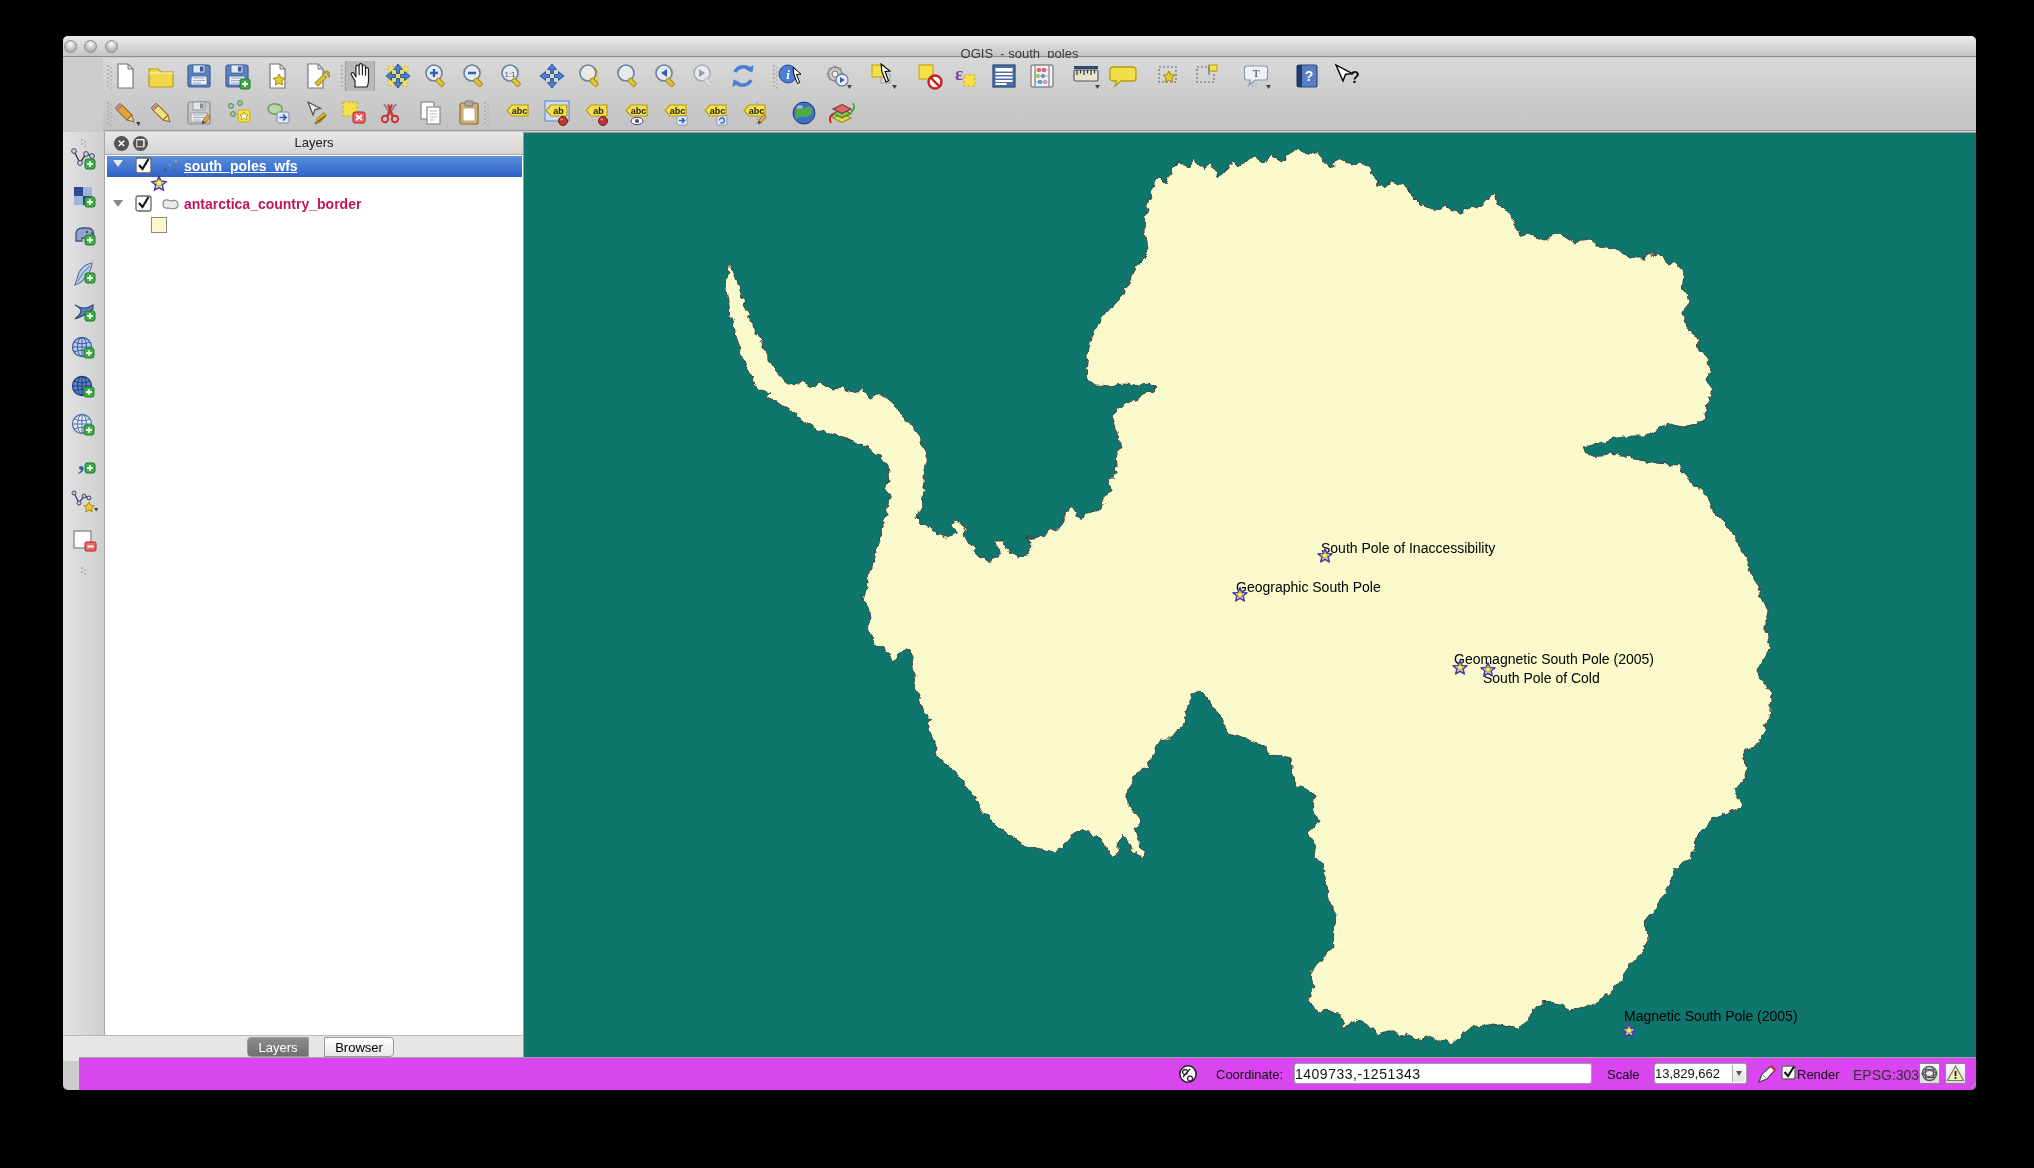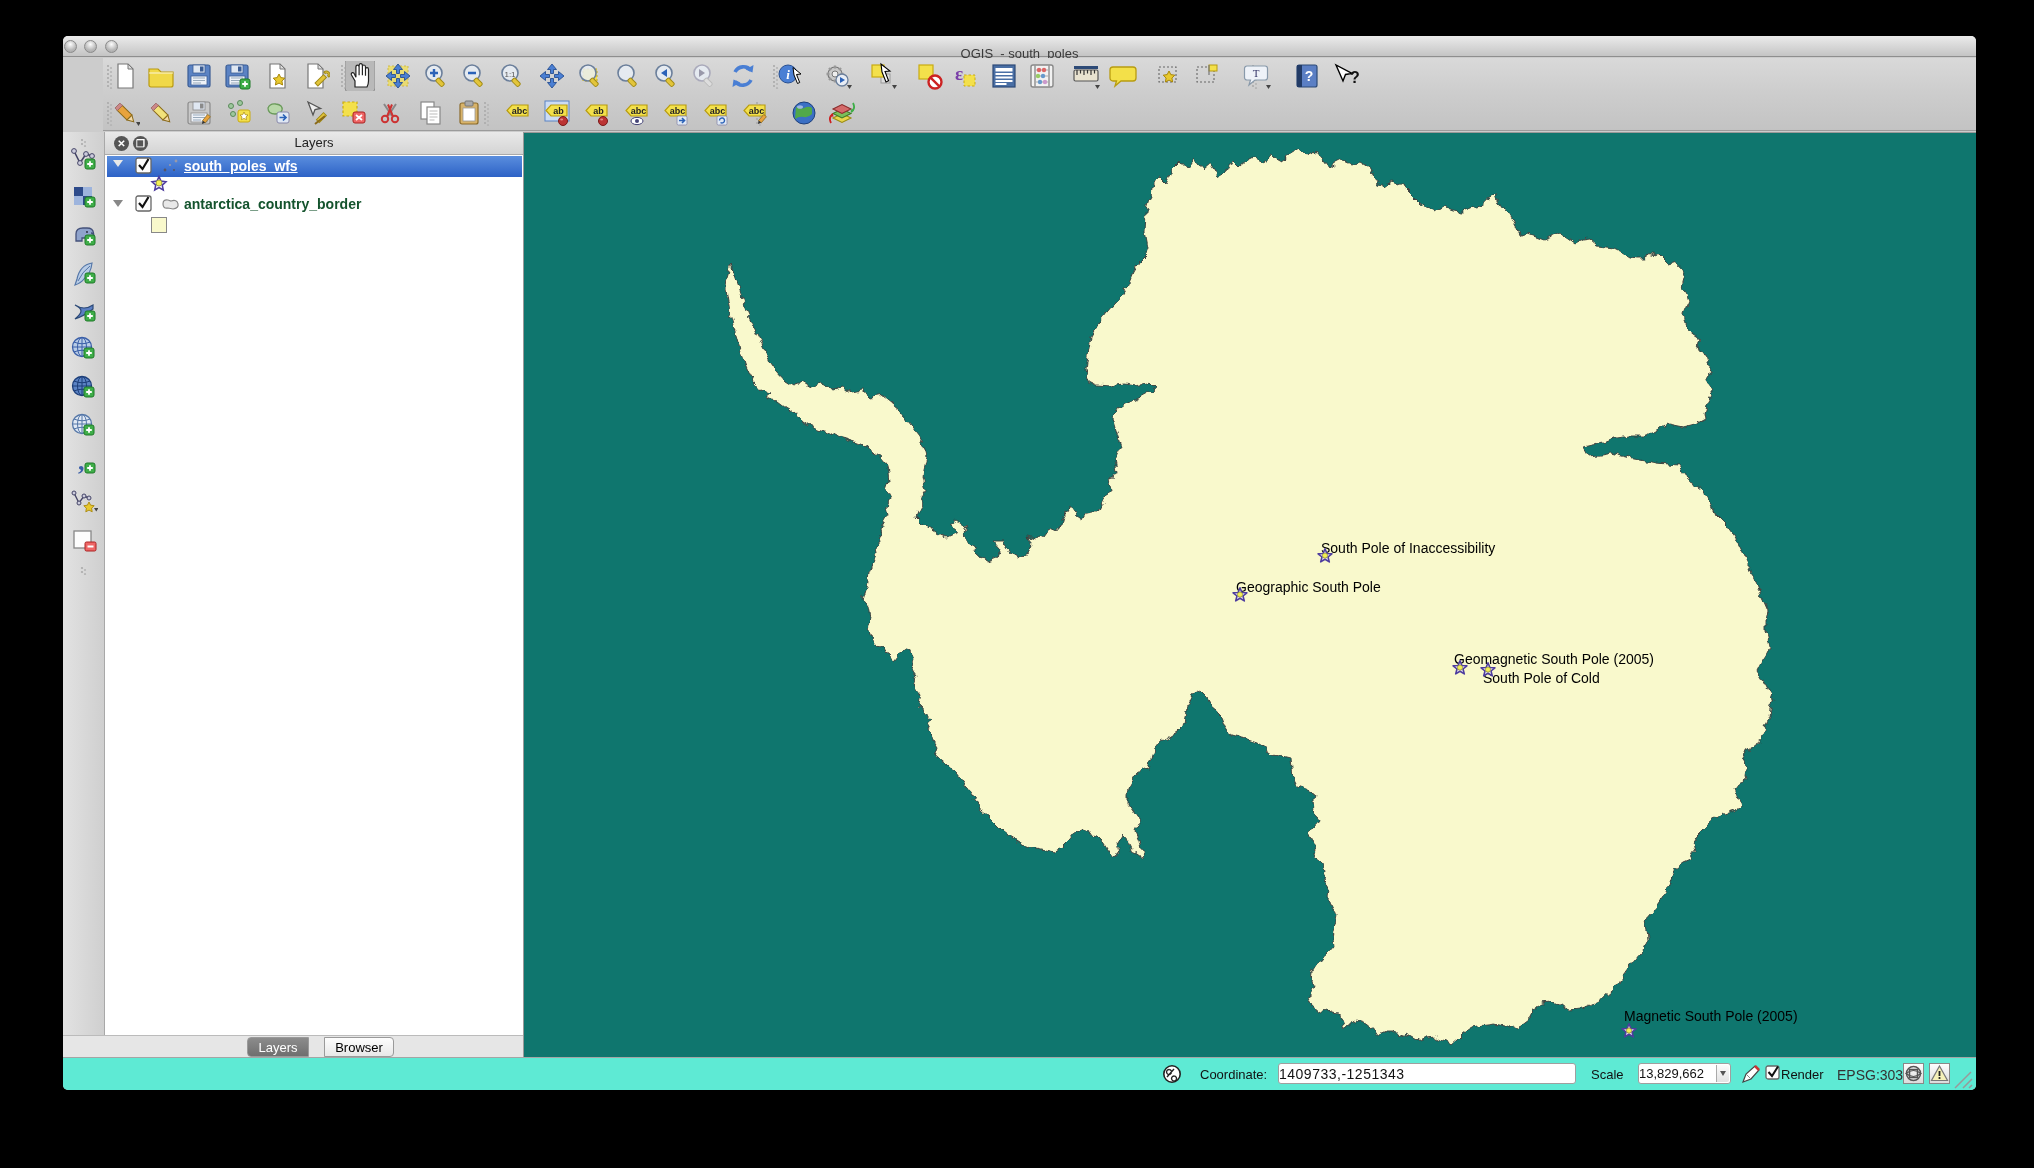--- a/index.html
+++ b/index.html
@@ -24,21 +24,21 @@
 .circbtn{position:absolute;top:4px;width:15px;height:15px;border-radius:50%;background:#555;
 color:#fff;font-size:10px;line-height:15px;text-align:center;font-weight:bold;}
 #llist{position:absolute;left:0;top:24px;width:100%;height:880px;background:#fff;padding-left:27px;}
 #selrow{position:absolute;left:2px;top:0px;width:415px;height:21px;
 background:linear-gradient(#5a8ede,#2d62c6);}
 #tabsrow{position:absolute;left:0px;top:999px;width:460px;height:26px;background:#e6e6e6;border-top:1px solid #bbb;}
 .tab{position:absolute;top:1px;height:20px;font-size:13px;text-align:center;line-height:20px;
 border:1px solid #9a9a9a;}
 #map{position:absolute;left:460px;top:96px;width:1453px;height:925px;background:#0f766e;
 border-left:1px solid #999;border-top:1px solid #999;}
-#statusbar{position:absolute;left:0;top:1021px;width:100%;height:33px;background:#5eead4;
+#statusbar{position:absolute;left:16px;top:1021px;width:100%;height:33px;background:#d946ef;
 border-top:1px solid #a5a5a5;font-size:13px;color:#111;}
 .sbtxt{position:absolute;top:9px;}
 #coordbox{position:absolute;left:1215px;top:5px;width:298px;height:21px;background:#fff;
 border:1px solid #9f9f9f;border-radius:3px;font-size:13px;line-height:20px;}
 #scalebox{position:absolute;left:1575px;top:5px;width:93px;height:21px;background:#fff;
 border:1px solid #9f9f9f;border-radius:3px;font-size:13px;line-height:19px;}
 .sbbtn{position:absolute;top:5px;width:21px;height:21px;background:linear-gradient(#fdfdfd,#dcdcdc);
 border:1px solid #888;}
 </style></head><body>
 <div id="win">
@@ -560,21 +560,21 @@
           <circle cx="9" cy="8" r="3" fill="#f4ef54" stroke="#8a8a3a" stroke-width="0.8"></circle>
         </svg>
         <div style="position:absolute;left:8px;top:44px;width:0;height:0;border-left:5px solid transparent;border-right:5px solid transparent;border-top:7px solid #888;"></div>
         <svg style="position:absolute;left:30px;top:39px" width="18" height="18">
           <rect x="1" y="1" width="15" height="15" rx="2" fill="#fdfdfd" stroke="#666" stroke-width="1.3"></rect>
           <path d="M4 8 l3.5 4 6-10" fill="none" stroke="#111" stroke-width="2.2"></path>
         </svg>
         <svg style="position:absolute;left:56px;top:40px" width="20" height="16">
           <path d="M2 8 q0 -5 5 -4 l3 1 q6 -2 7 3 q1 4 -5 5 l-5 -1 q-5 1 -5 -4 z" fill="#e8e8e8" stroke="#888" stroke-width="1.2"></path>
         </svg>
-        <div style="position:absolute;left:79px;top:40px;font-size:14px;font-weight:bold;color:#14532d;">antarctica_country_border</div>
+        <div style="position:absolute;left:79px;top:40px;font-size:14px;font-weight:bold;color:#be185d;">antarctica_country_border</div>
         <div style="position:absolute;left:46px;top:61px;width:16px;height:16px;background:#f9f9cc;border:1px solid #888;"></div>
       </div>
   </div>
   <div id="map">
       <svg id="mapsvg" width="1451" height="923" viewBox="524 133 1451 923" style="position:absolute;left:0;top:0">
 <defs>
 <filter id="rough" x="-5%" y="-5%" width="110%" height="110%">
 <feTurbulence type="fractalNoise" baseFrequency="0.12" numOctaves="2" seed="11" result="n"></feTurbulence>
 <feDisplacementMap in="SourceGraphic" in2="n" scale="8.5" xChannelSelector="R" yChannelSelector="G"></feDisplacementMap>
 </filter>

